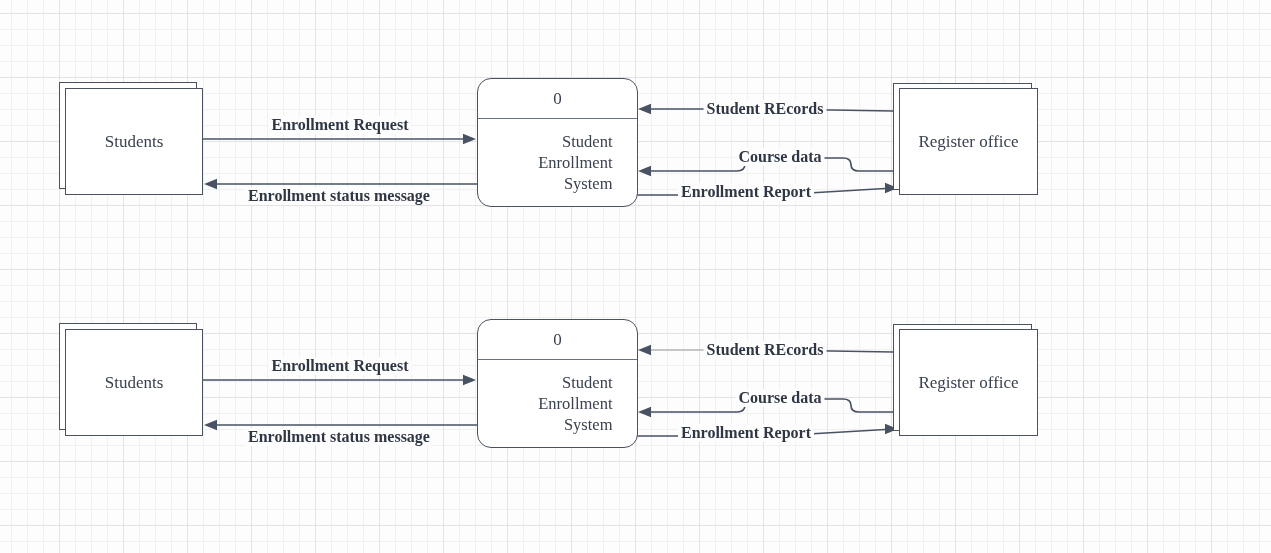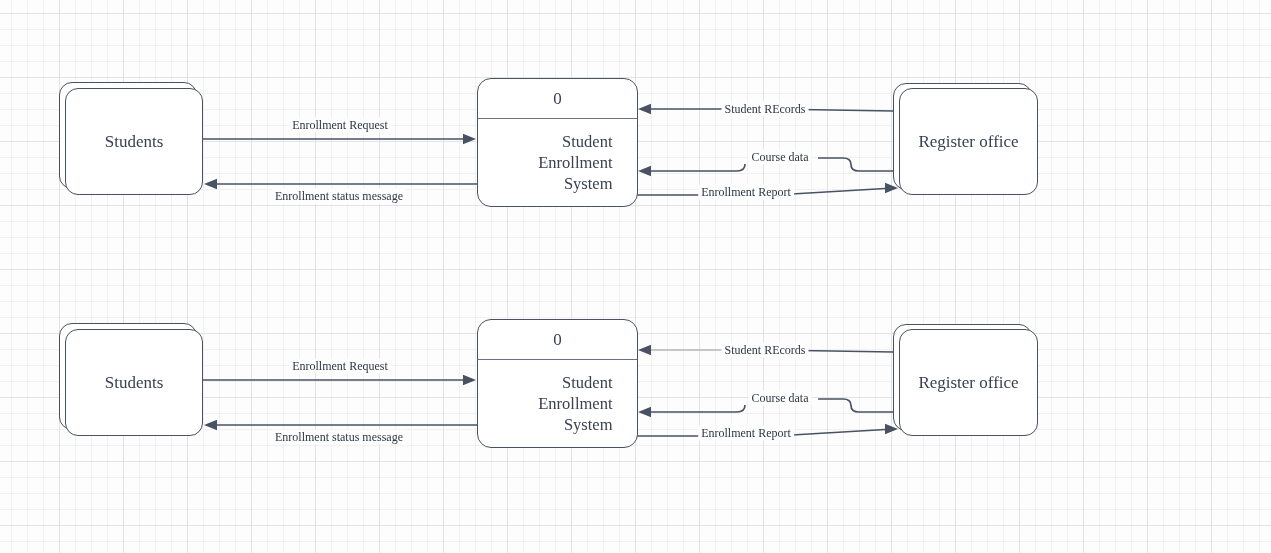--- a/index.html
+++ b/index.html
@@ -25,21 +25,21 @@
       linear-gradient(to bottom, var(--grid-minor) 1px, transparent 1px);
     background-size:64px 64px,64px 64px,16px 16px,16px 16px;
     background-position:59px 0,0 13px,11px 0,0 13px;
   }
   .diagram{position:absolute;left:0;top:0;width:1100px;height:260px;}
   .edges{position:absolute;left:0;top:0;overflow:visible;}
   .edge{fill:none;stroke:var(--edge);stroke-width:1.7;}
   .head{fill:var(--edge);stroke:none;}
   .variant-faded-records .records-left{stroke:var(--faded);}
   .entity-back,.entity-front{
-    position:absolute;background:#fff;border:1.8px solid var(--stroke);border-radius:13px;
+    position:absolute;background:#fff;border:1.8px solid var(--stroke);border-radius:0;
   }
   .entity-front{
     display:flex;align-items:center;justify-content:center;
     font-size:17px;color:var(--text);
   }
   .process{
     position:absolute;left:477px;top:78px;width:161px;height:129px;
     background:#fff;border:1.8px solid var(--stroke);border-radius:14px;
     display:flex;flex-direction:column;color:var(--text);
   }
@@ -48,21 +48,21 @@
     display:flex;align-items:center;justify-content:center;font-size:17px;
   }
   .process-body{
     flex:1;display:flex;align-items:center;justify-content:center;
     text-align:center;font-size:16.5px;line-height:21px;
   }
   .process-body .wrap{width:110px;text-align:right;}
   .edge-label{
     position:absolute;transform:translate(-50%,-50%);
     background:var(--bg);padding:0 3px;
-    font-weight:normal;font-size:12px;white-space:nowrap;color:var(--label);
+    font-weight:bold;font-size:16px;white-space:nowrap;color:var(--label);
   }
 </style>
 </head>
 <body>
 
 <div class="canvas" id="canvas">
   <section class="diagram variant-normal" style="top: 0px;">
 
     <svg class="edges" width="1100" height="260" viewBox="0 0 1100 260">
 

